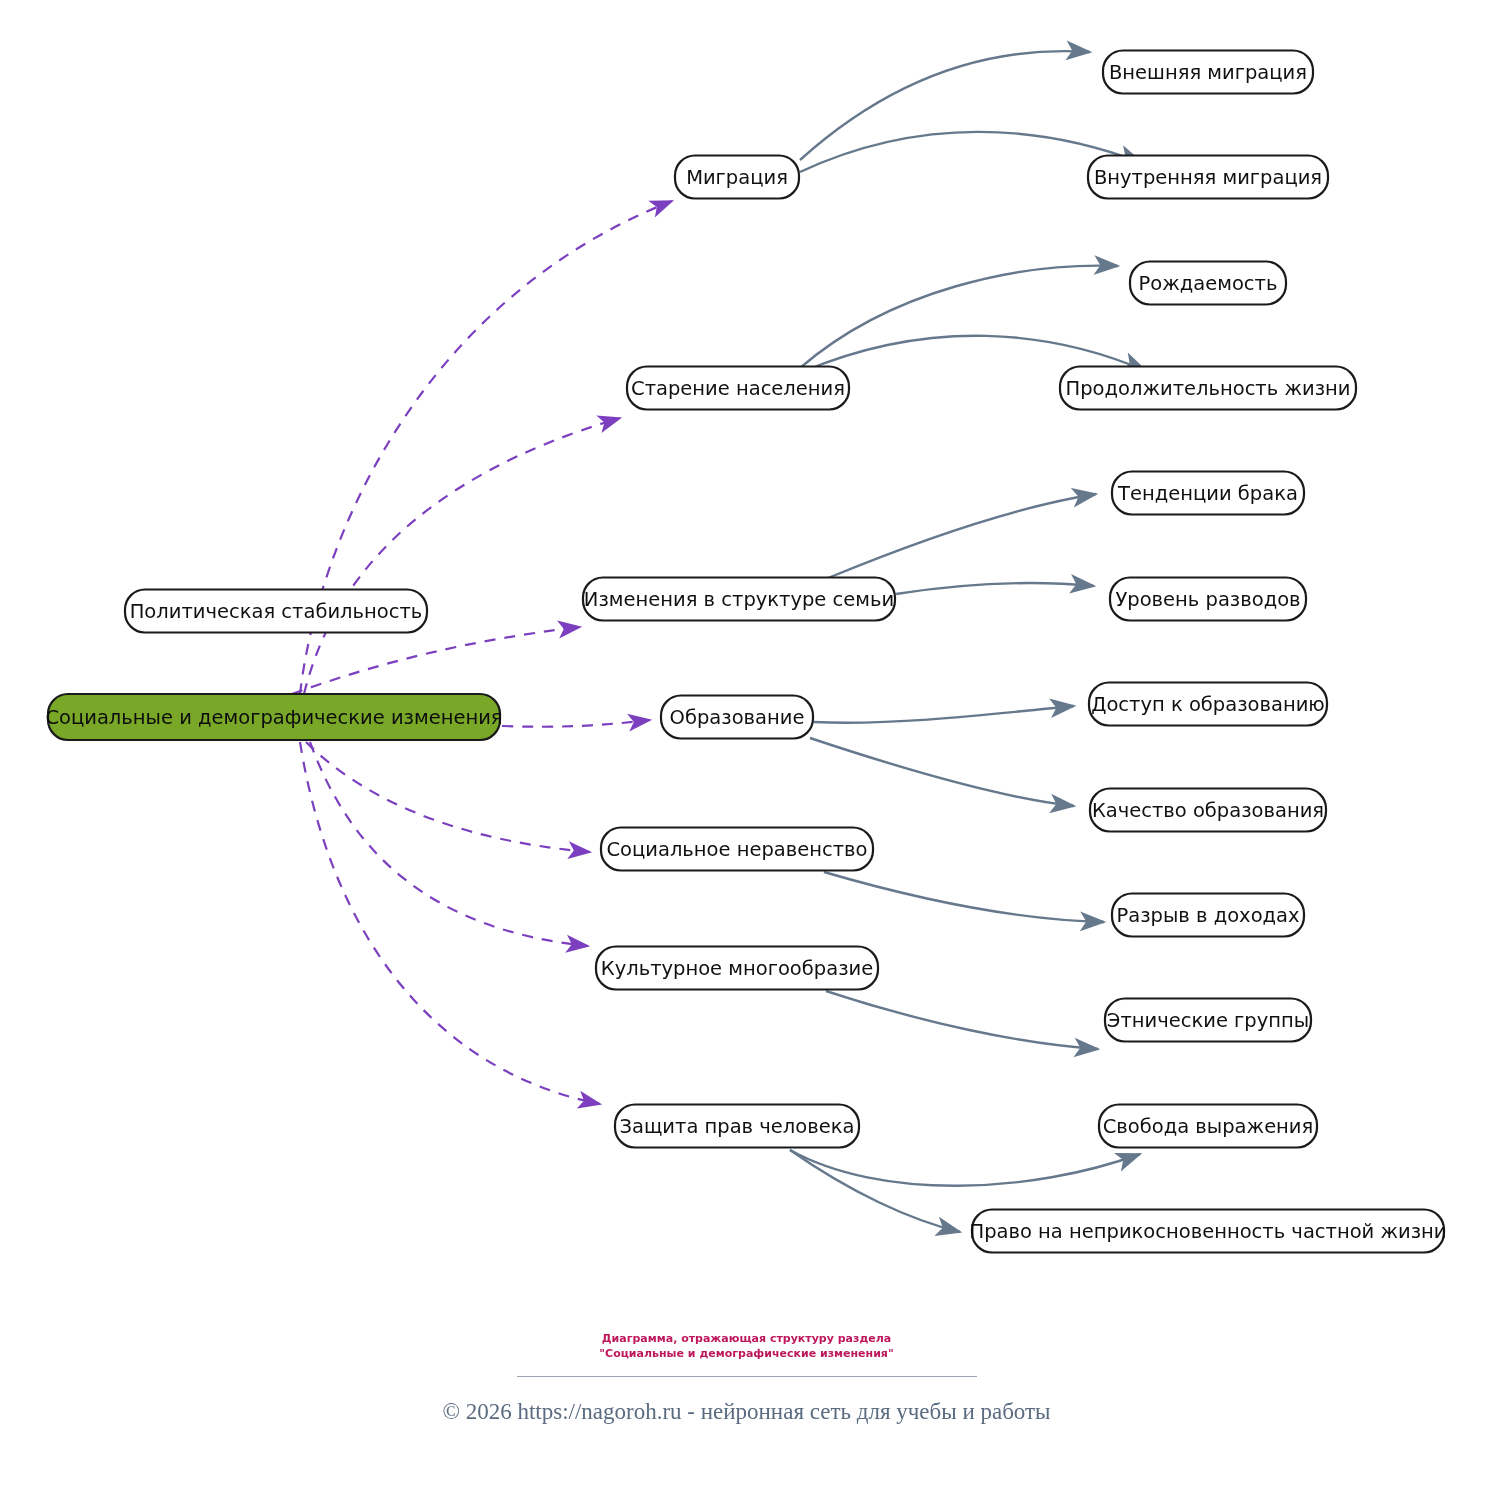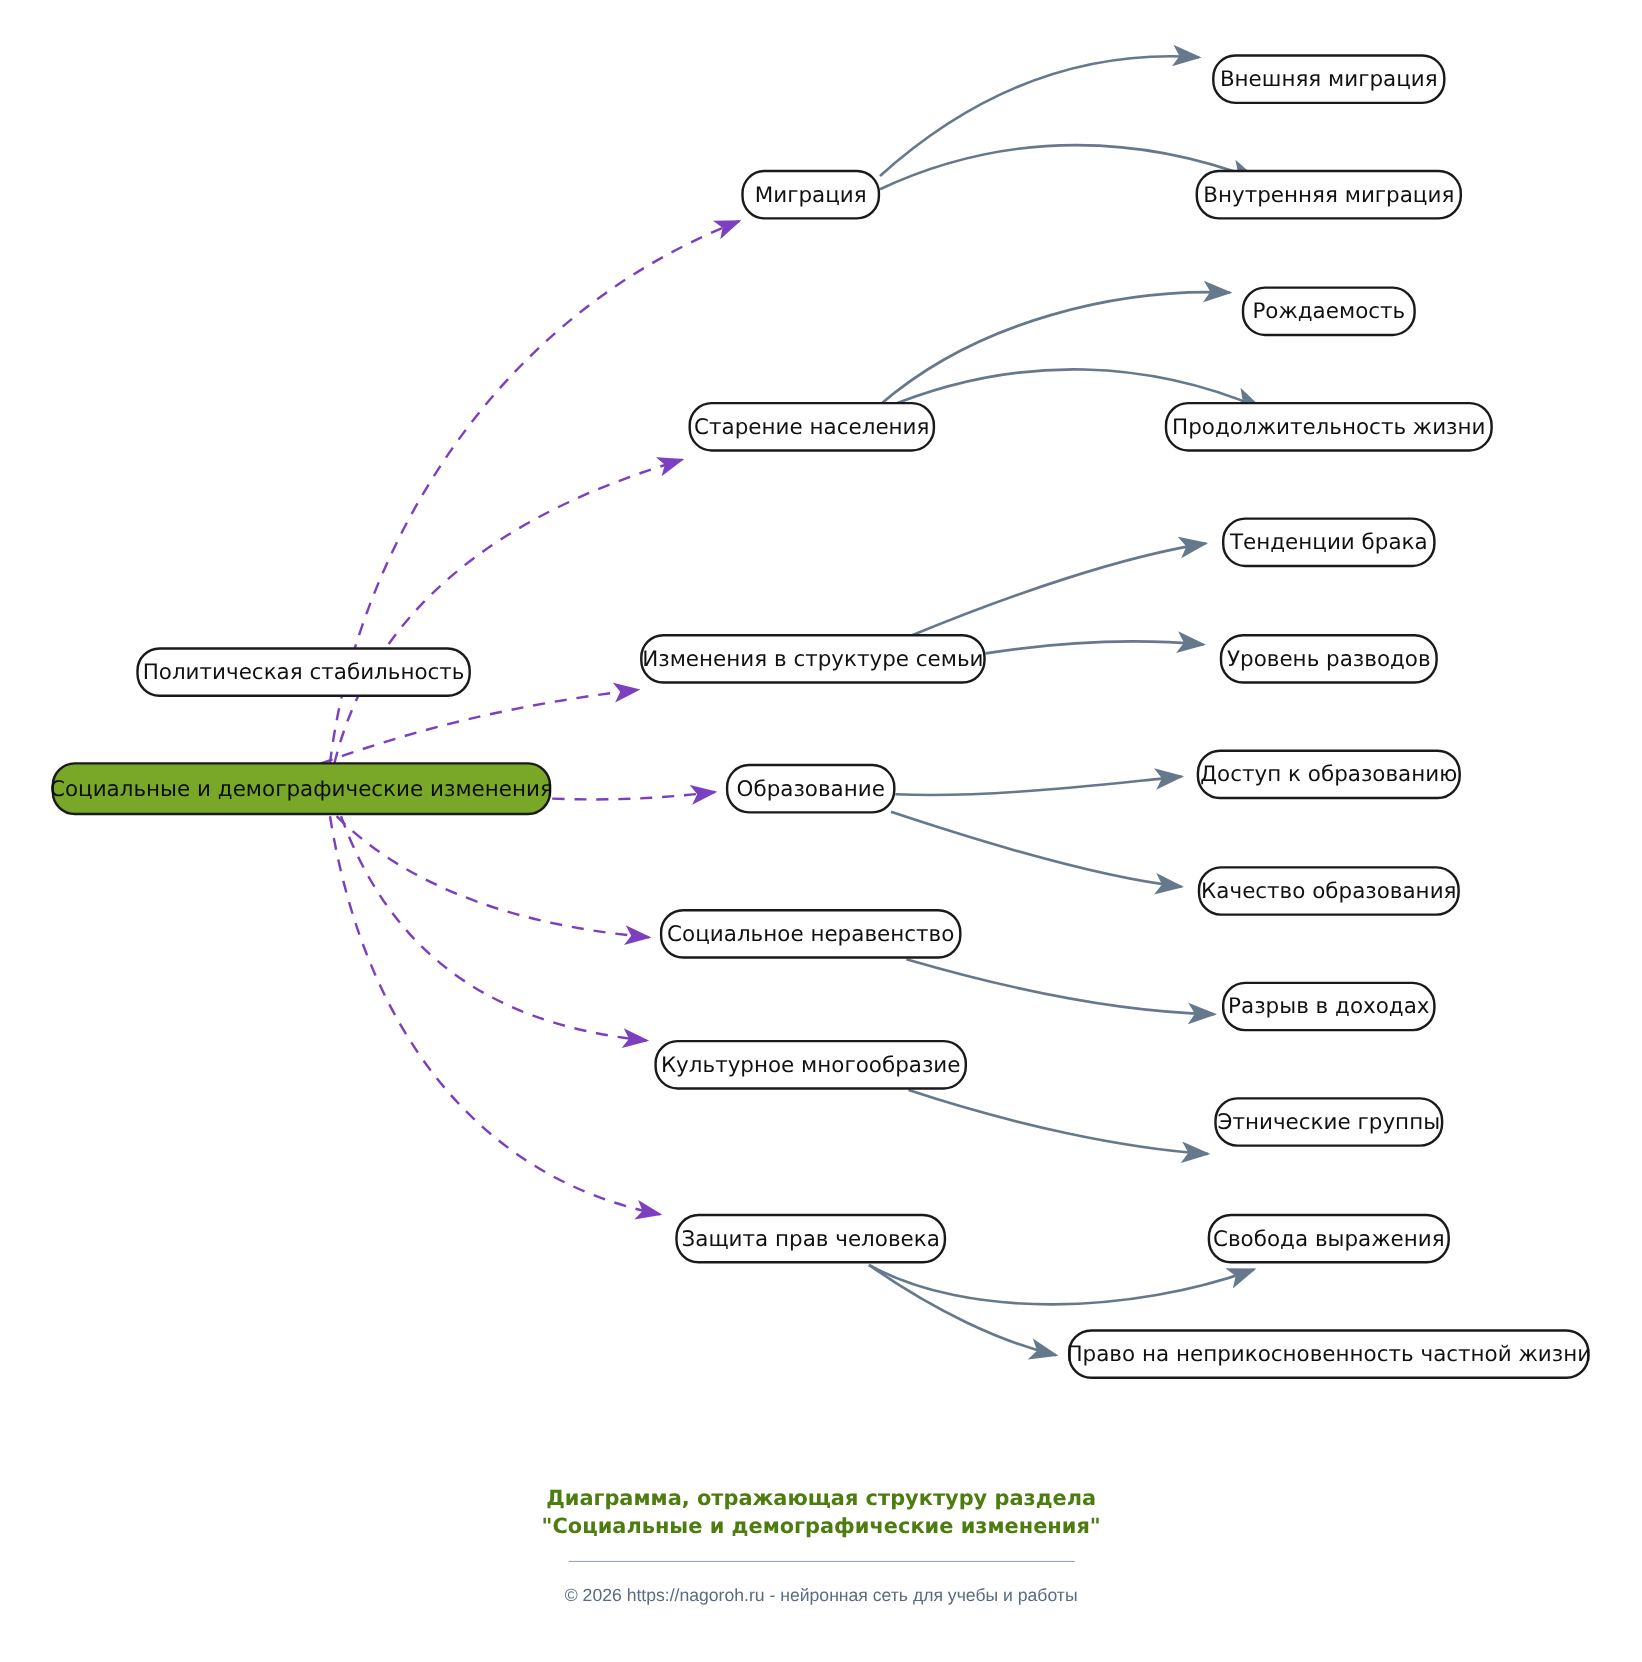--- a/index.html
+++ b/index.html
@@ -61,36 +61,36 @@
   .footer-block {
     position: absolute;
     left: 0;
     top: 1332px;
     width: 1493px;
     text-align: center;
   }
   .footer-title {
     font-family: "DejaVu Sans", sans-serif;
     font-weight: bold;
-    font-size: 19px;
-    color: #4d7c0f;
+    font-size: 11px;
+    color: #be185d;
     line-height: 1.35;
-    margin: 18px;
+    margin: 0;
     white-space: pre-line;
   }
   .footer-rule {
     width: 460px;
     height: 0;
     border: 0;
     border-top: 1.6px solid #9AA4B2;
     margin: 14px auto 0 auto;
   }
   .footer-copy {
-    font-family: Liberation Sans, sans-serif;
-    font-size: 16px;
+    font-family: Liberation Serif, serif;
+    font-size: 23px;
     color: #5A6B80;
     margin: 22px 0 0 0;
   }
 </style>
 </head>
 <body>
 
 <div id="diagram-root">
 
   <svg id="mindmap" viewBox="0 0 1493 1511">

